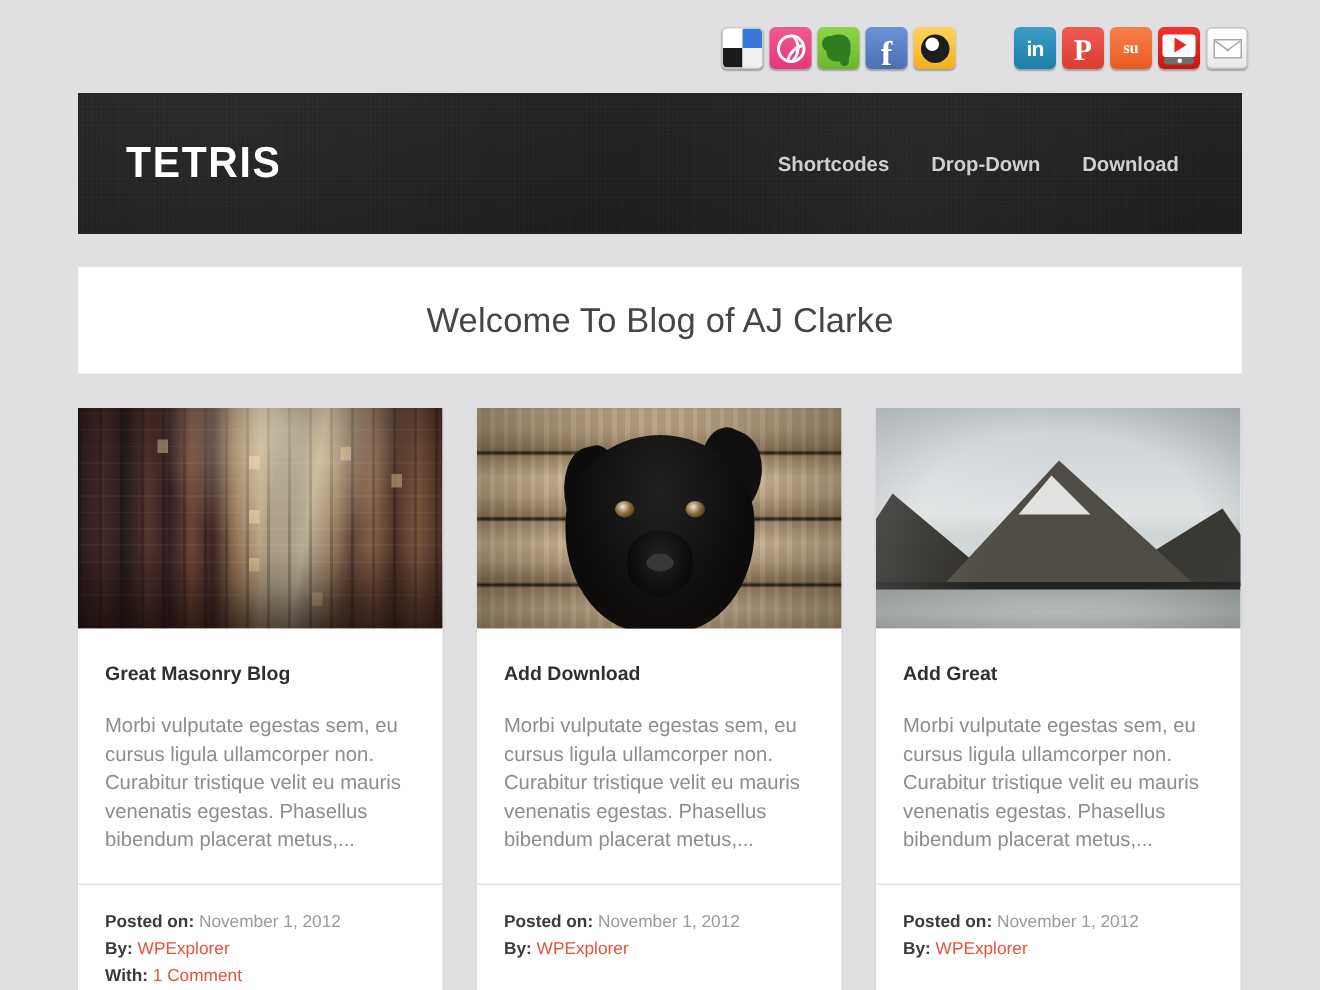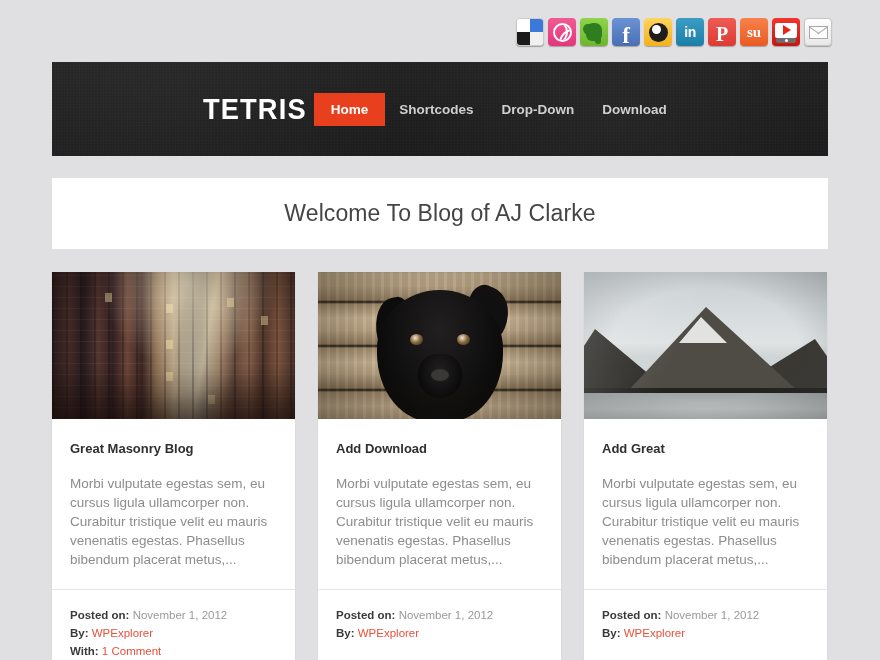--- a/index.html
+++ b/index.html
@@ -94,37 +94,37 @@
   .ic-picasa .circ {
     width: 19px; height: 19px; border-radius: 50%;
     background: #1d1d1d; position: relative; overflow: hidden;
   }
   .ic-picasa .circ::after {
     content: ""; position: absolute; left: 3px; top: 2px;
     width: 9px; height: 9px; border-radius: 50%; background: #fff;
   }
 
   
-  .ic-linkedin { background: linear-gradient(#3c9cc4, #1b7fa8); }
+  .ic-linkedin { background: linear-gradient(#3c9cc4, #1b7fa8); margin-left: 35px; }
   .ic-linkedin .in {
     color: #fff; font-size: 14px; font-weight: bold; line-height: 1;
     letter-spacing: -0.5px;
   }
 
   
   .ic-pinterest { background: linear-gradient(#ef5b54, #dd3b33); }
   .ic-pinterest .p {
     color: #fff; font-size: 20px; font-weight: bold;
     font-family: "Liberation Serif", serif; line-height: 1; margin-top: 3px;
   }
 
   
   .ic-stumble { background: linear-gradient(#f8814a, #ea5a22); }
   .ic-stumble .su {
-    color: #fff; font-size: 15px; font-weight: bold;
+    color: #fff; font-size: 11px; font-weight: bold;
     font-family: "Liberation Serif", serif; line-height: 1;
   }
 
   
   .ic-youtube { background: linear-gradient(#f2352d, #c9150f); }
   .ic-youtube .playbox {
     width: 22px; height: 15px; background: #fff; border-radius: 2px;
     display: flex; align-items: center; justify-content: center;
     margin-bottom: 4px;
   }
@@ -165,21 +165,21 @@
     left: 52px;
     top: 62px;
     width: 776px;
     height: 94px;
     background:
       radial-gradient(circle at 12% 30%, rgba(255,255,255,0.035) 0%, transparent 38%),
       radial-gradient(circle at 72% 70%, rgba(255,255,255,0.03) 0%, transparent 35%),
       linear-gradient(#222222, #1c1c1c);
     display: flex;
     align-items: center;
-    justify-content: center;
+    justify-content: space-between;
     padding: 0 28px 0 32px;
   }
   .site-header::after {
     content: "";
     position: absolute; inset: 0; pointer-events: none;
     background-image:
       repeating-linear-gradient(0deg, rgba(255,255,255,.012) 0 1px, transparent 1px 3px),
       repeating-linear-gradient(90deg, rgba(255,255,255,.012) 0 1px, transparent 1px 3px);
   }
 
@@ -467,21 +467,20 @@
     <span class="base"></span>
   </a>
   <a class="social-icon ic-email">
     <span class="env"></span>
   </a>
 </div>
 
 <div class="site-header">
   <div class="site-logo">TETRIS</div>
   <nav class="main-nav">
-    <div class="nav-item active">Home</div>
     <div class="nav-item">Shortcodes</div>
     <div class="nav-item">Drop-Down</div>
     <div class="nav-item">Download</div>
   </nav>
 </div>
 
 <div class="welcome-panel">
   <h1 class="welcome-title">Welcome To Blog of AJ Clarke</h1>
 </div>
 

